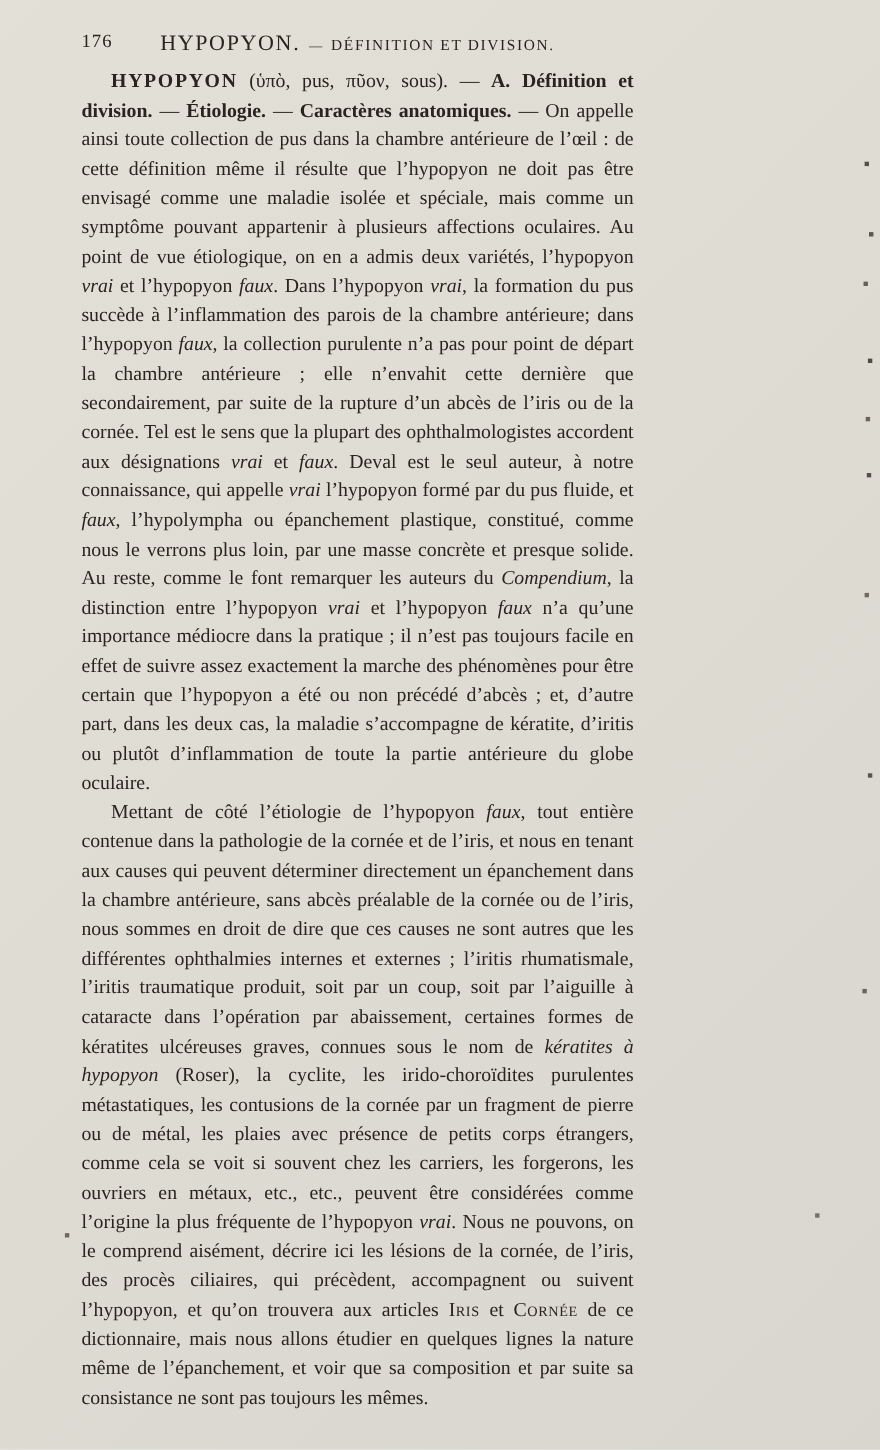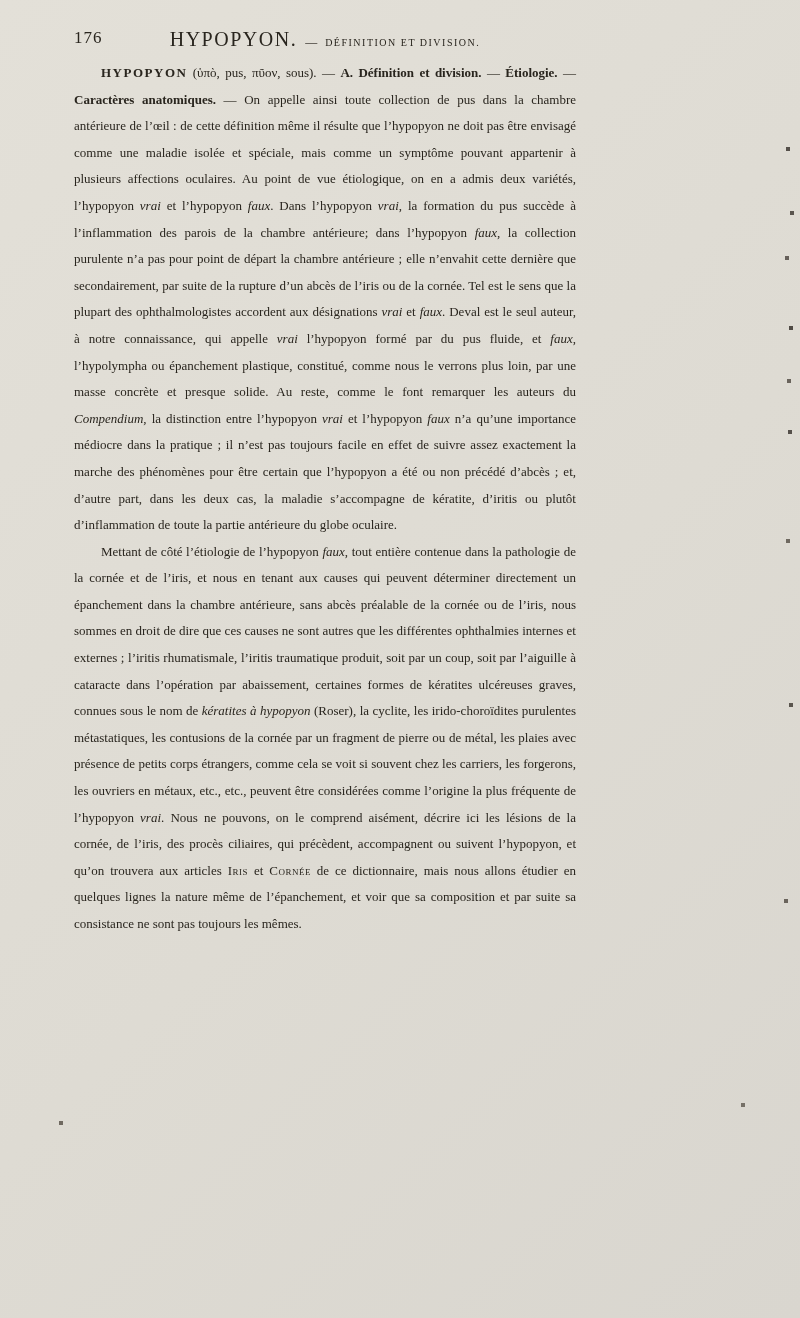--- a/index.html
+++ b/index.html
@@ -39,27 +39,27 @@
   }
   .rt-main {
     font-size: 20px;
     letter-spacing: 1.5px;
   }
   .rt-sep {
     font-size: 12px;
     padding: 0 4px;
   }
   .rt-section {
-    font-size: 10px;
+    font-size: 14px;
     letter-spacing: 1.5px;
   }
   .text-block p {
     margin: 0;
     text-indent: 27px;
-    font-size: 13px;
+    font-size: 18px;
     line-height: 26.6px;
     text-align: justify;
   }
   .b  { font-weight: bold; }
   .bsp { font-weight: bold; letter-spacing: 1.5px; }
   .i  { font-style: italic; }
   .sc { font-variant: small-caps; letter-spacing: 0.5px; }
   
   .specks {
     position: absolute;

